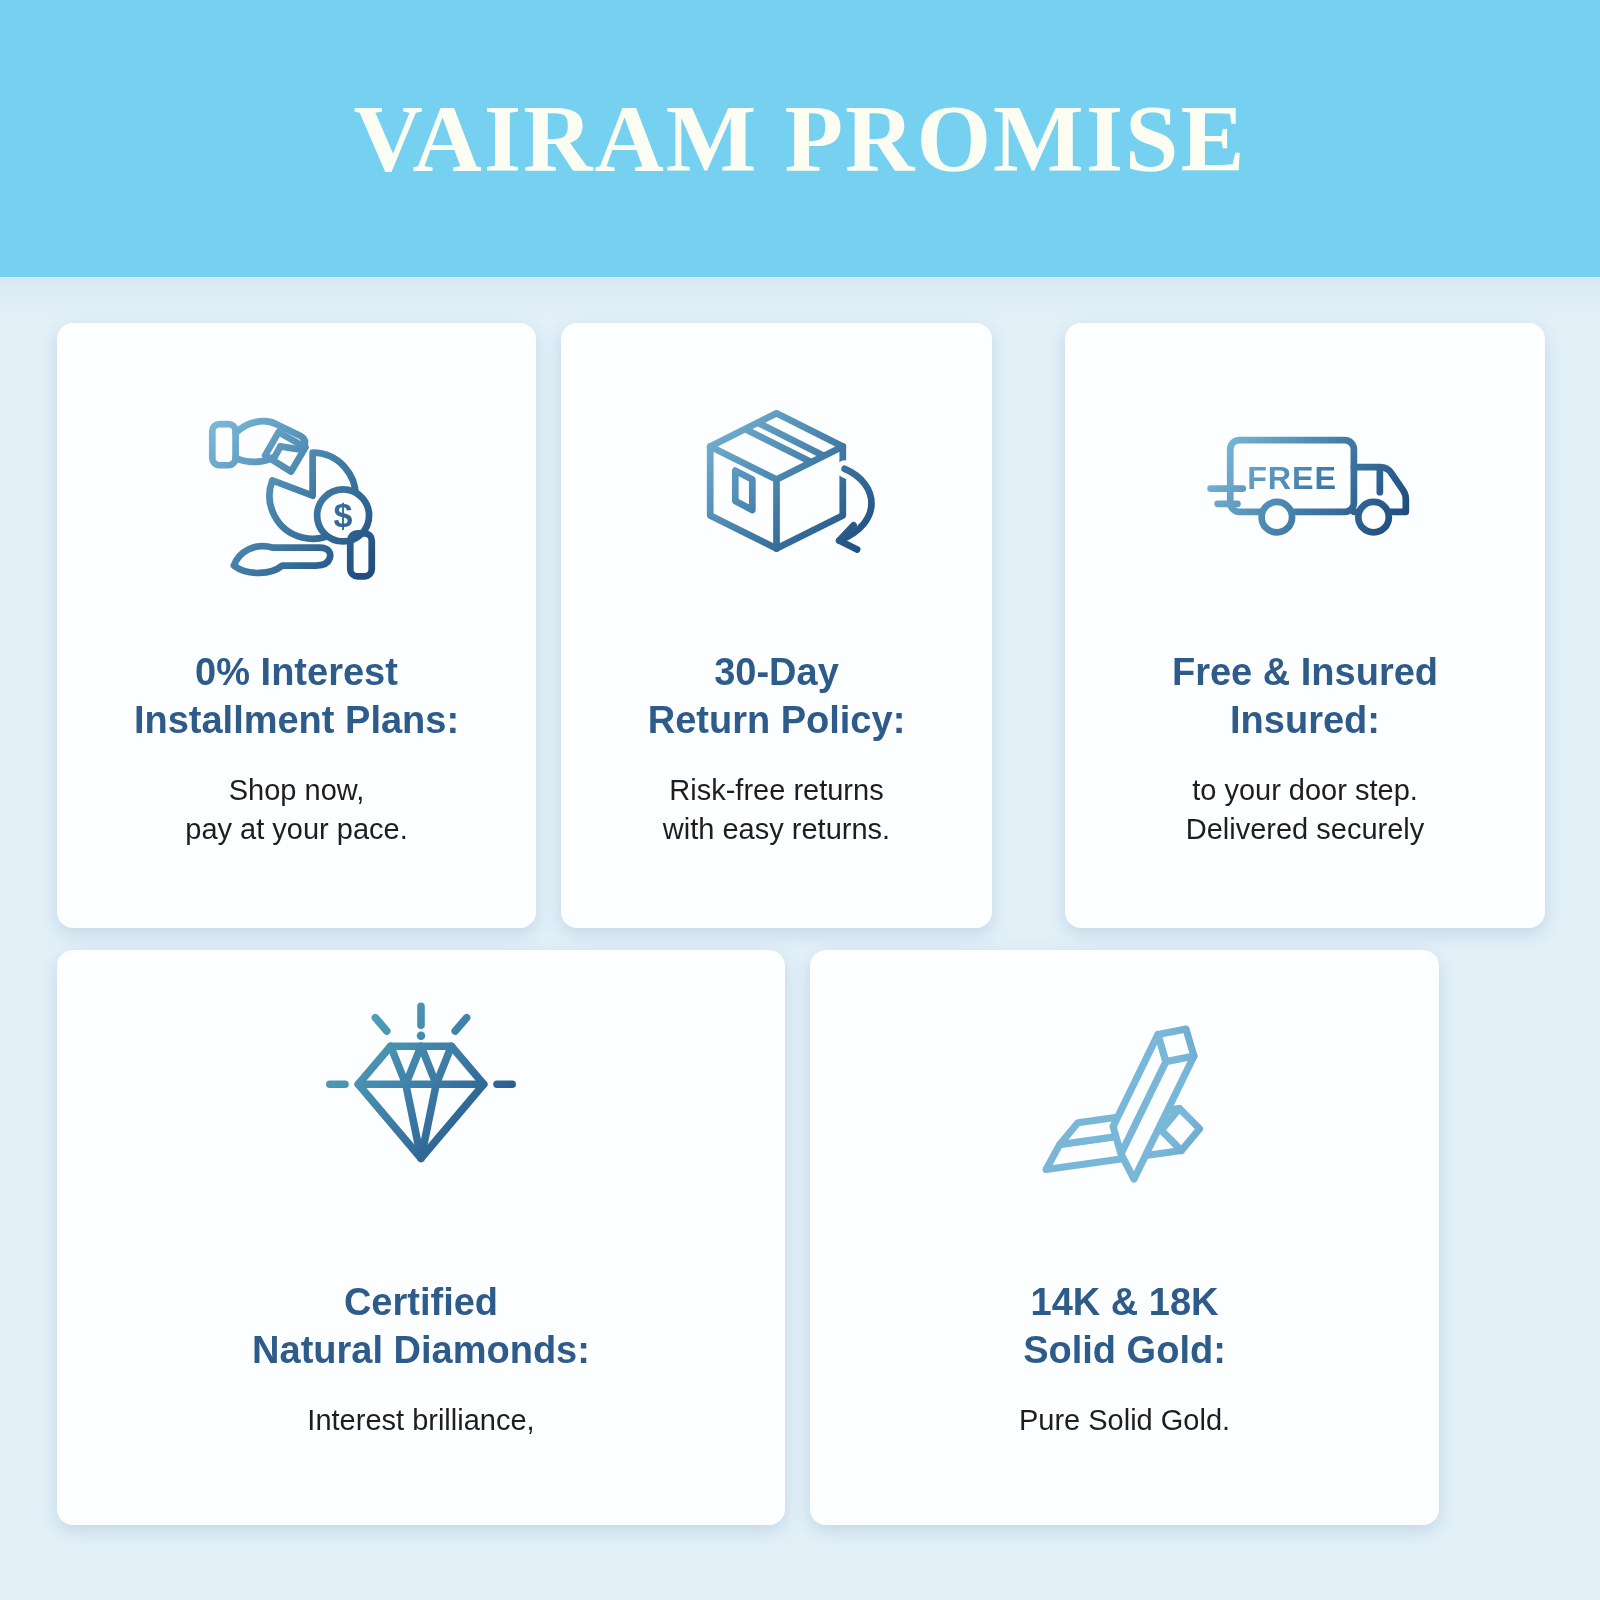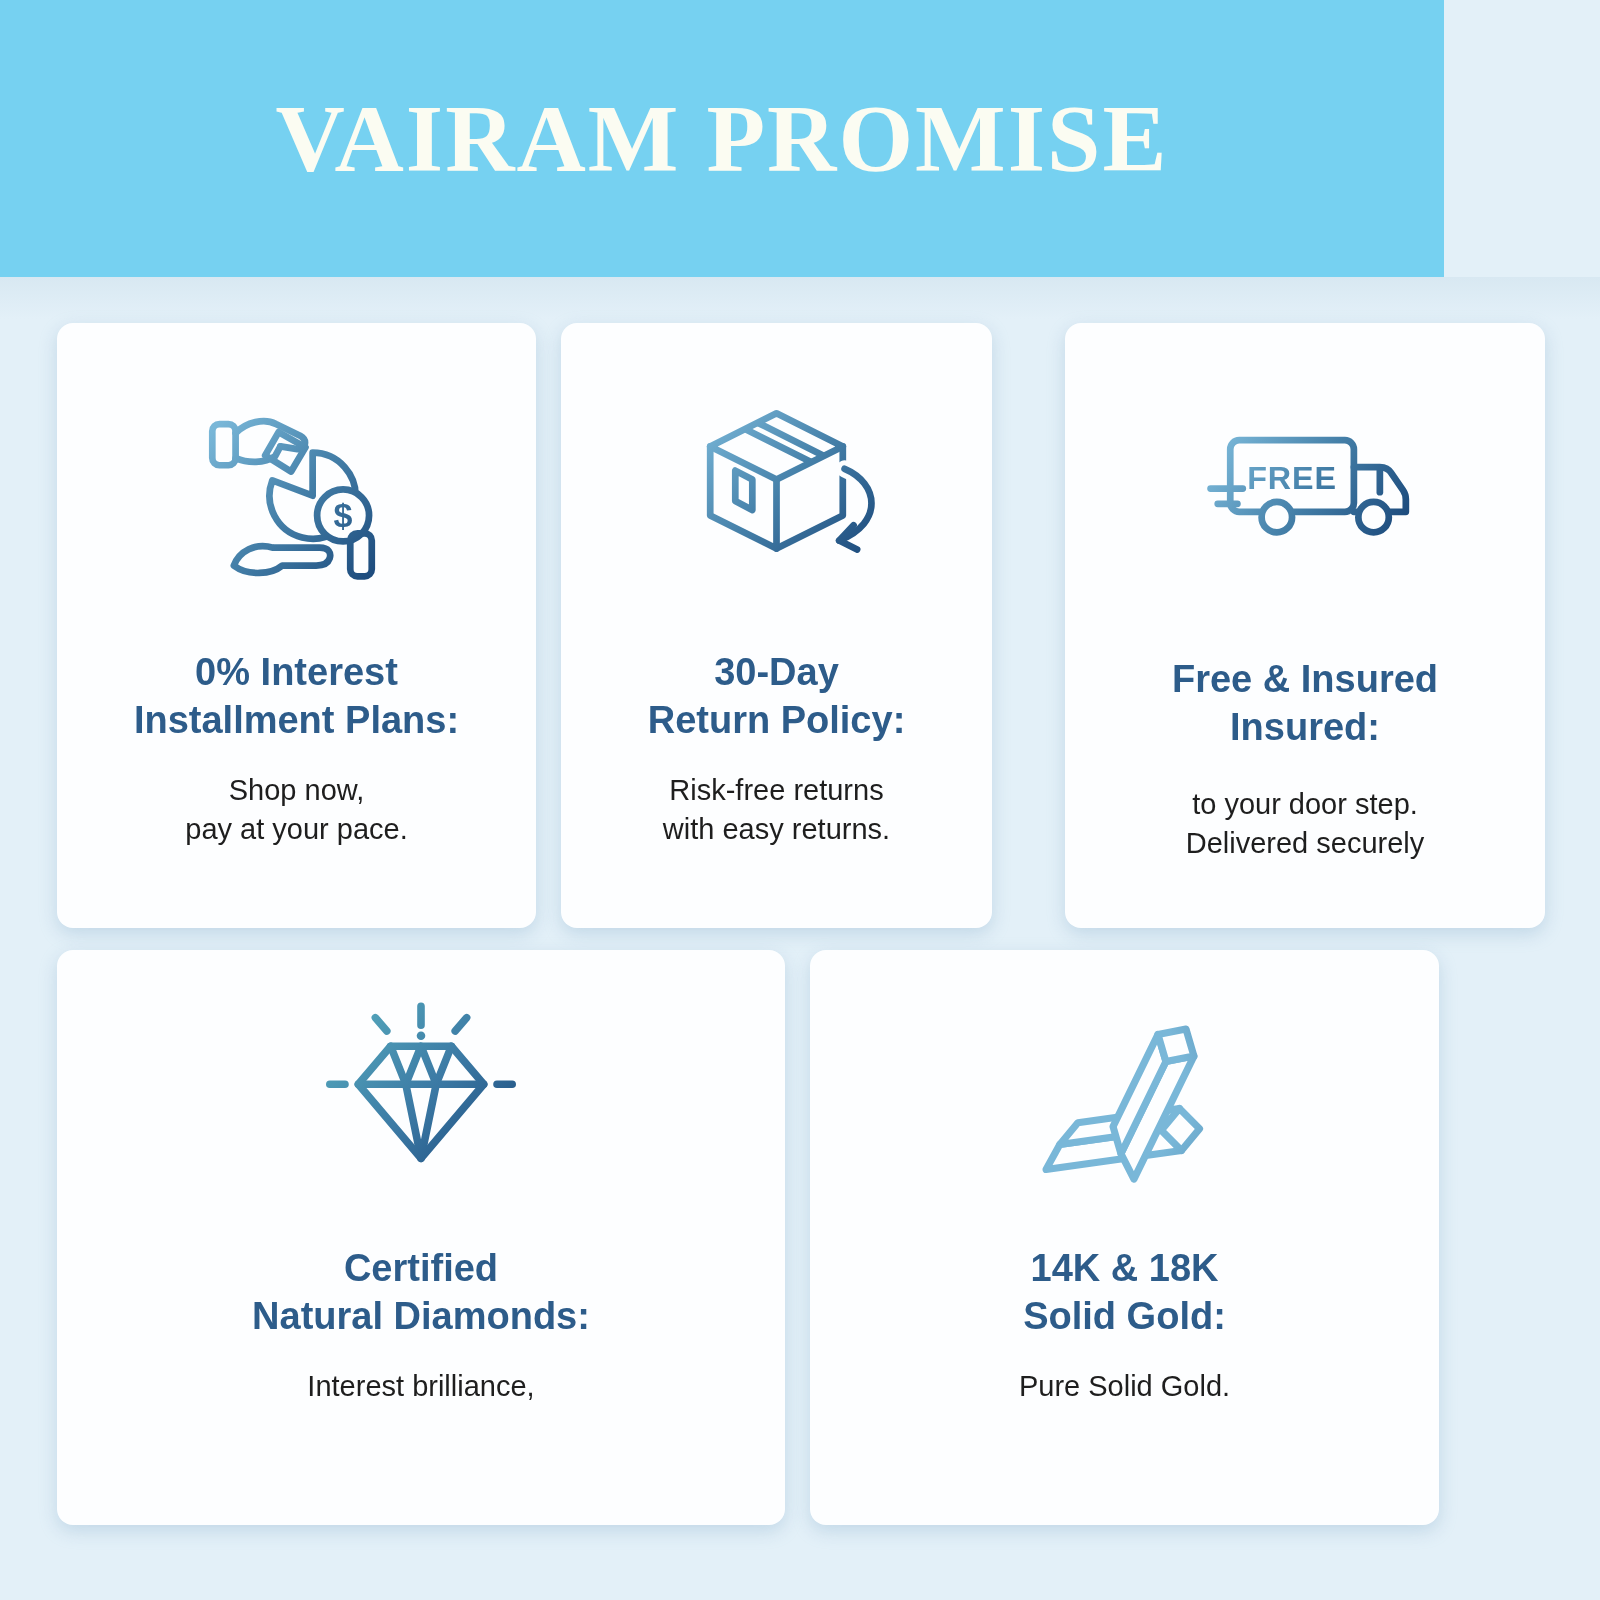--- a/index.html
+++ b/index.html
@@ -1,35 +1,35 @@
 <!DOCTYPE html>
 <html><head>
 <meta charset="utf-8">
 <style>
   html,body{margin:0;padding:0;background:#e3f0f8;}
   .page{position:relative;width:1600px;height:1600px;background:#e3f0f8;overflow:hidden;
         font-family:"Liberation Sans",sans-serif;}
-  .banner{position:absolute;top:0;left:0;width:1444px;height:277px;background:#76d1f1;
+  .banner{position:absolute;top:0;left:0;width:1600px;height:277px;background:#76d1f1;
           display:flex;align-items:center;justify-content:center;}
   .banner-title{margin:0;font-family:"Liberation Serif",serif;font-weight:700;
           font-size:96px;letter-spacing:2px;color:#fbfcf2;white-space:nowrap;}
   .content-shade{position:absolute;top:277px;left:0;width:1600px;height:42px;
           background:linear-gradient(#d8e8f2,#e3f0f8);}
   .card{position:absolute;background:#fdfeff;border-radius:16px;
         box-shadow:0 6px 18px rgba(125,165,195,0.32);
         display:flex;flex-direction:column;align-items:center;text-align:center;}
   #card-installment{left:57px;top:323px;width:479px;height:605px;}
   #card-returns{left:561px;top:323px;width:431px;height:605px;}
-  #card-shipping{left:1065px;top:323px;width:480px;height:605px;gap:7px;}
+  #card-shipping{left:1065px;top:323px;width:480px;height:605px;}
   #card-diamonds{left:57px;top:950px;width:728px;height:575px;}
   #card-gold{left:810px;top:950px;width:629px;height:575px;}
   .row1 .icon-box{margin-top:70px;height:208px;display:flex;align-items:center;justify-content:center;}
   .row2 .icon-box{margin-top:48px;height:218px;display:flex;align-items:center;justify-content:center;}
   .card-title{margin:48px 0 0;font-size:38px;line-height:1.26;font-weight:700;color:#2d5c8a;}
-  .row2 .card-title{margin-top:29px;}
+  .row2 .card-title{margin-top:63px;}
   .card-body{margin:26px 0 0;font-size:29px;line-height:1.34;color:#1e1e1e;}
   .line{display:block;}
 </style>
 </head>
 <body>
 
 <div class="page">
 
   <div class="banner">
     <h1 class="banner-title">VAIRAM PROMISE</h1>

